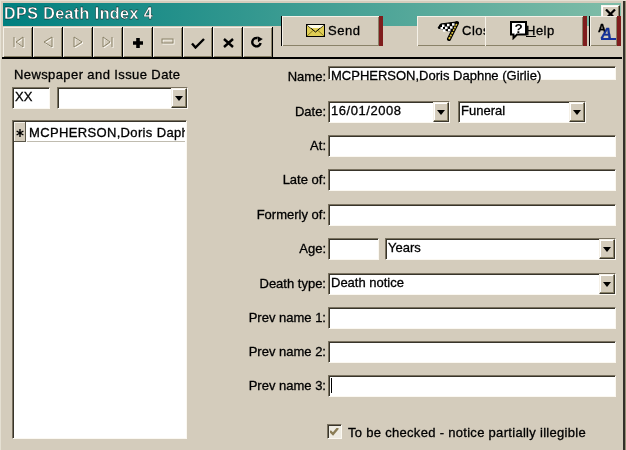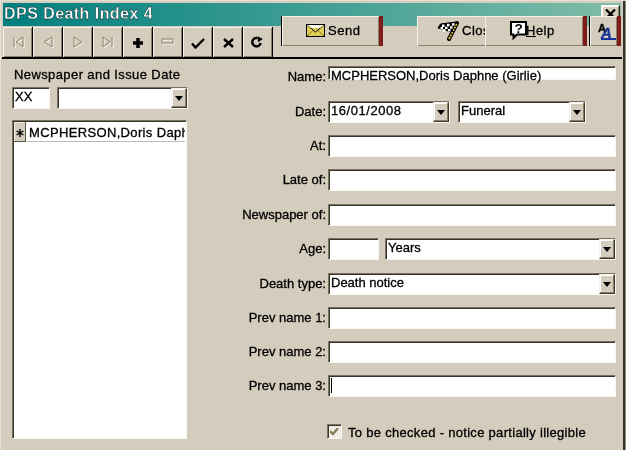--- a/index.html
+++ b/index.html
@@ -166,21 +166,21 @@
       <div class="arr"></div>
     </div>
 </div>
 
 <div class="abs label" style="top:139px;">At:</div>
 <div class="abs sunken" style="left:328px; top:135px; width:288px; height:22px;"></div>
 
 <div class="abs label" style="top:173px;">Late of:</div>
 <div class="abs sunken" style="left:328px; top:169px; width:288px; height:22px;"></div>
 
-<div class="abs label" style="top:208px;">Newspaper of:</div>
+<div class="abs label" style="top:208px;">Formerly of:</div>
 <div class="abs sunken" style="left:328px; top:204px; width:288px; height:22px;"></div>
 
 <div class="abs label" style="top:242px;">Age:</div>
 <div class="abs sunken" style="left:328px; top:238px; width:51px; height:22px;"></div>
 <div class="abs sunken" style="left:385px; top:238px; width:231px; height:22px;">
   <span class="fieldtext">Years</span>
   <div class="cbtn">
       <div class="arr"></div>
     </div>
 </div>

